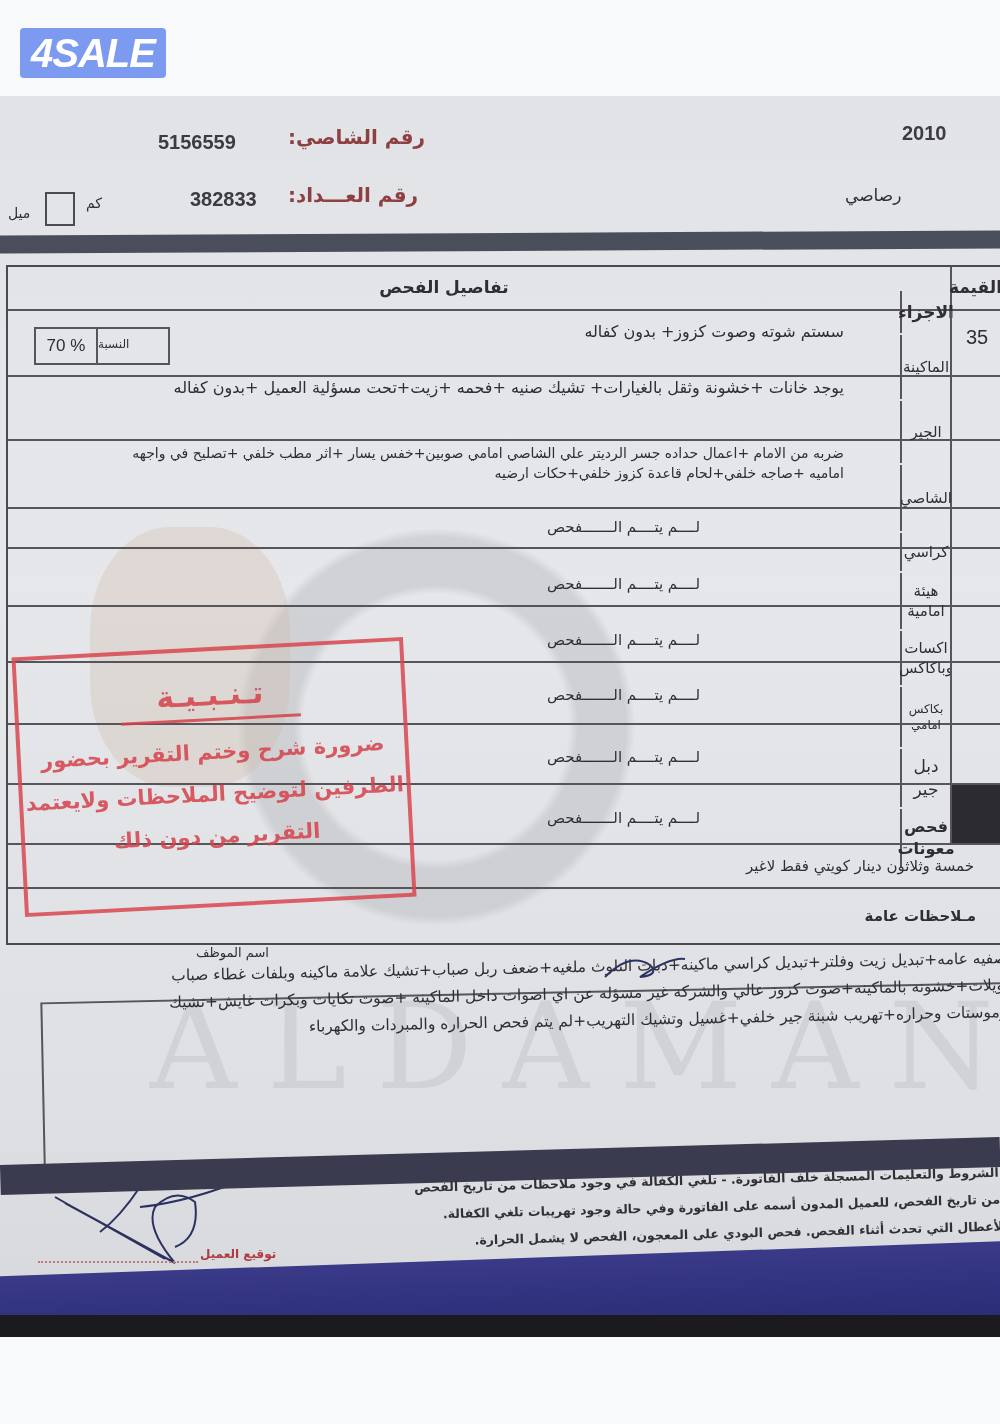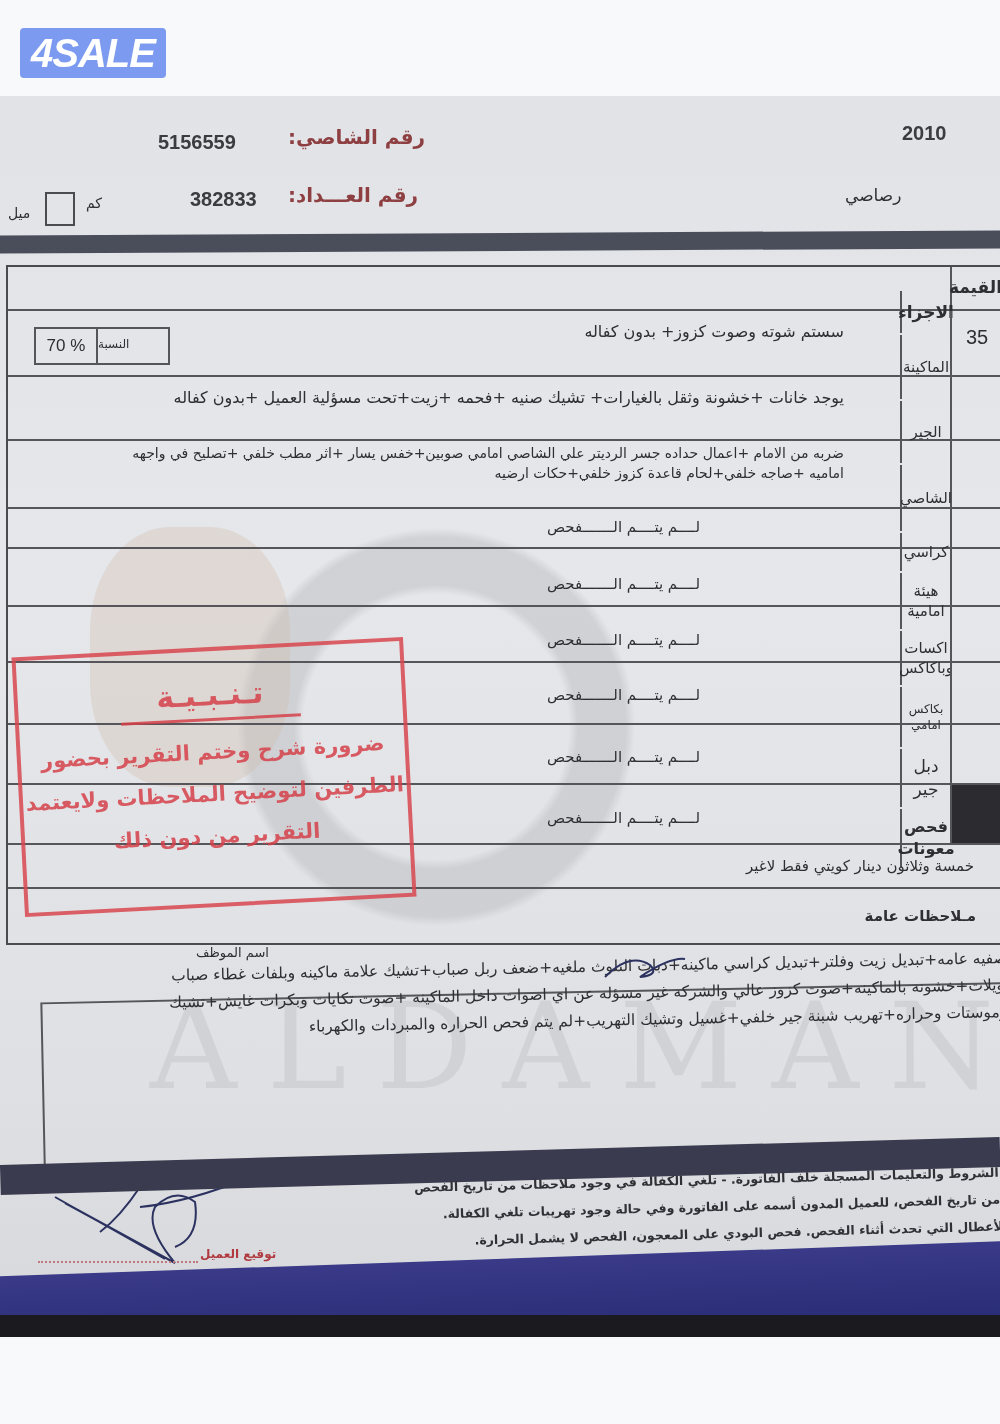--- a/index.html
+++ b/index.html
@@ -93,36 +93,37 @@
     <div class="unit-km">كم</div>
     <div class="unit-box"></div>
     <div class="unit-mile">ميل</div>
 
     <div class="dark-band"></div>
 
     <div class="table">
       <div class="row" style="top:0; height:44px;">
         <div class="c-value rtl" style="font-size:17px; font-weight:bold; line-height:40px;">القيمة</div>
         <div class="c-part rtl" style="font-size:17px; font-weight:bold;">الاجزاء</div>
+        <div class="c-detail rtl" style="text-align:center; font-size:17px; font-weight:bold; line-height:40px; padding-right:0;">تفاصيل الفحص</div>
       </div>
 
       <div class="row" style="top:44px; height:66px;">
         <div class="c-value" style="font-family:'Liberation Sans',sans-serif; font-size:20px; line-height:52px;">35</div>
         <div class="c-part rtl">الماكينة</div>
         <div class="c-detail rtl" style="padding-top:10px;">سستم شوته وصوت كزوز+ بدون كفاله</div>
         <div class="ratio-box">
           <div class="ratio-val"><span>70</span> <span>%</span></div>
           <div class="ratio-lbl rtl">النسبة</div>
         </div>
       </div>
 
       <div class="row" style="top:110px; height:64px;">
         <div class="c-value"></div>
         <div class="c-part rtl">الجير</div>
-        <div class="c-detail rtl" style="padding-top:10px; padding-left:60px;">يوجد خانات +خشونة وثقل بالغيارات+ تشيك صنيه +فحمه +زيت+تحت مسؤلية العميل +بدون كفاله</div>
+        <div class="c-detail rtl" style="padding-left:60px;">يوجد خانات +خشونة وثقل بالغيارات+ تشيك صنيه +فحمه +زيت+تحت مسؤلية العميل +بدون كفاله</div>
       </div>
 
       <div class="row" style="top:174px; height:68px;">
         <div class="c-value"></div>
         <div class="c-part rtl">الشاصي</div>
         <div class="c-detail rtl" style="padding-top:2px; padding-left:110px; line-height:20px; font-size:14px;">ضربه من الامام +اعمال حداده جسر الرديتر علي الشاصي امامي صوبين+خفس يسار +اثر مطب خلفي +تصليح في واجهه اماميه +صاجه خلفي+لحام قاعدة كزوز خلفي+حكات ارضيه</div>
       </div>
 
       <div class="row" style="top:242px; height:40px;">
         <div class="c-value"></div>

